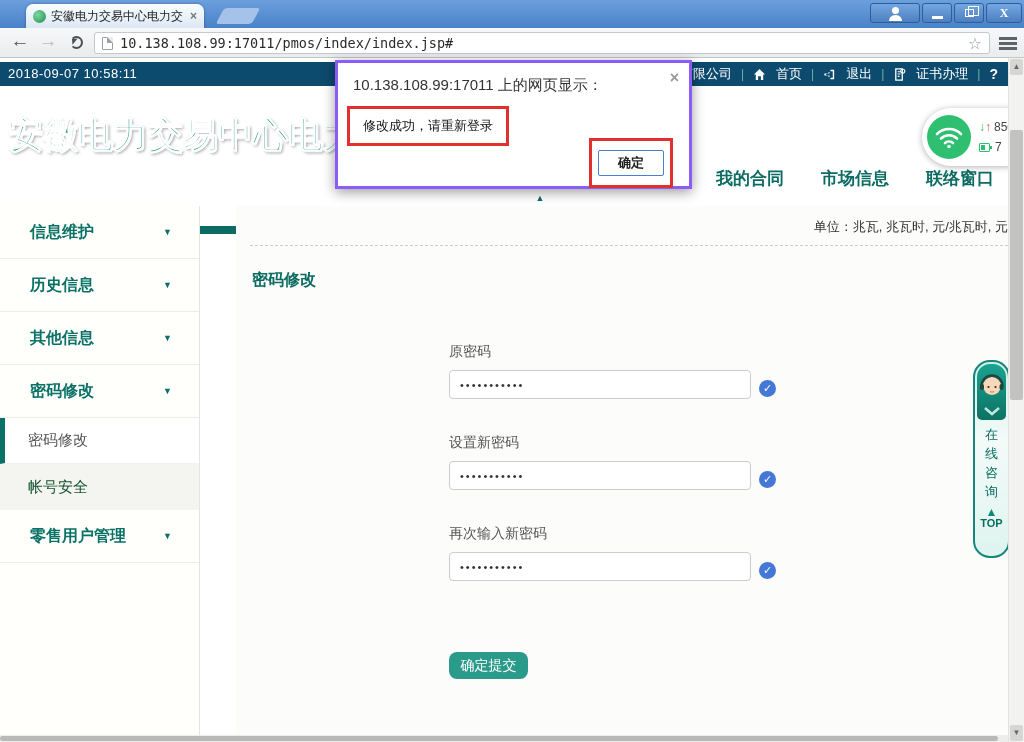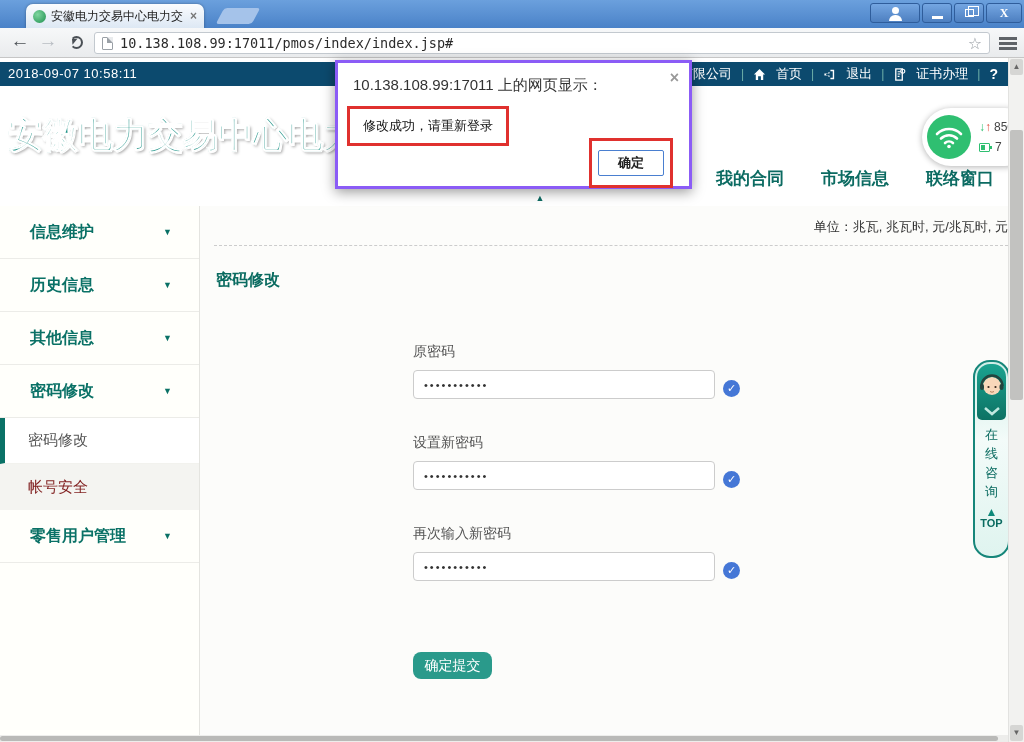--- a/index.html
+++ b/index.html
@@ -66,30 +66,30 @@
   .logo { position:absolute; left:8px; top:26px; font-size:35px; font-weight:bold; color:#23958a;
     white-space:nowrap; -webkit-text-stroke:1px #fff;
     text-shadow:1px 1px 0 #fff,-1px -1px 0 #fff,2px 2px 3px rgba(0,0,0,.35); }
   .mainnav { position:absolute; right:30px; bottom:8px; display:flex; gap:37px;
     font-size:17px; font-weight:bold; color:#0c6b62; }
   .nav-item { position:relative; cursor:pointer; }
   .nav-caret { position:absolute; left:50%; transform:translateX(-50%); bottom:-13px;
     font-size:9px; color:#0c6b62; }
   .teal-bar { position:absolute; top:140px; left:0; right:0; height:8px; background:#0c6b62; }
 
-  .main { position:absolute; top:148px; left:0; right:0; bottom:7px; display:flex; }
+  .main { position:absolute; top:148px; left:0; right:0; bottom:7px; display:flex;gap:36px; }
   .sidebar { width:200px; background:#fffffb; border-right:1px solid #e4e4e0; }
   .menu-group { height:53px; display:flex; align-items:center; padding-left:30px;
     border-bottom:1px solid #ecece8; color:#0a7166; font-weight:bold; font-size:16px; position:relative; cursor:pointer; }
   .g-caret { position:absolute; right:27px; font-size:9px; }
   .sub-item { height:46px; display:flex; align-items:center; padding-left:28px;
     font-size:15px; color:#555; cursor:pointer; }
   .sub-active { background:#fff; border-left:5px solid #0a7166; padding-left:23px;
     border-bottom:1px solid #f2f2ee; }
-  .sub-gray { background:#f4f4f1; color:#7f1d1d; }
+  .sub-gray { background:#f4f4f1; color:#14532d; }
 
   .content { flex:1; position:relative; background:#fcfcfa; padding:12px 16px 0 14px; }
   .units { text-align:right; font-size:13px; color:#333; }
   .dashed { border-bottom:1px dashed #ccc; margin-top:9px; }
   .heading { margin:24px 0 0 2px; font-size:16px; font-weight:bold; color:#0a6b60; }
   .form { margin-left:199px; margin-top:52px; }
   .field { margin-bottom:35px; }
   .field label { display:block; font-size:14px; color:#555; margin-bottom:9px; }
   .input-row { display:flex; align-items:flex-end; }
   input.pwd { width:302px; height:29px; border:1px solid #ccc; border-radius:4px; padding:0 10px;

